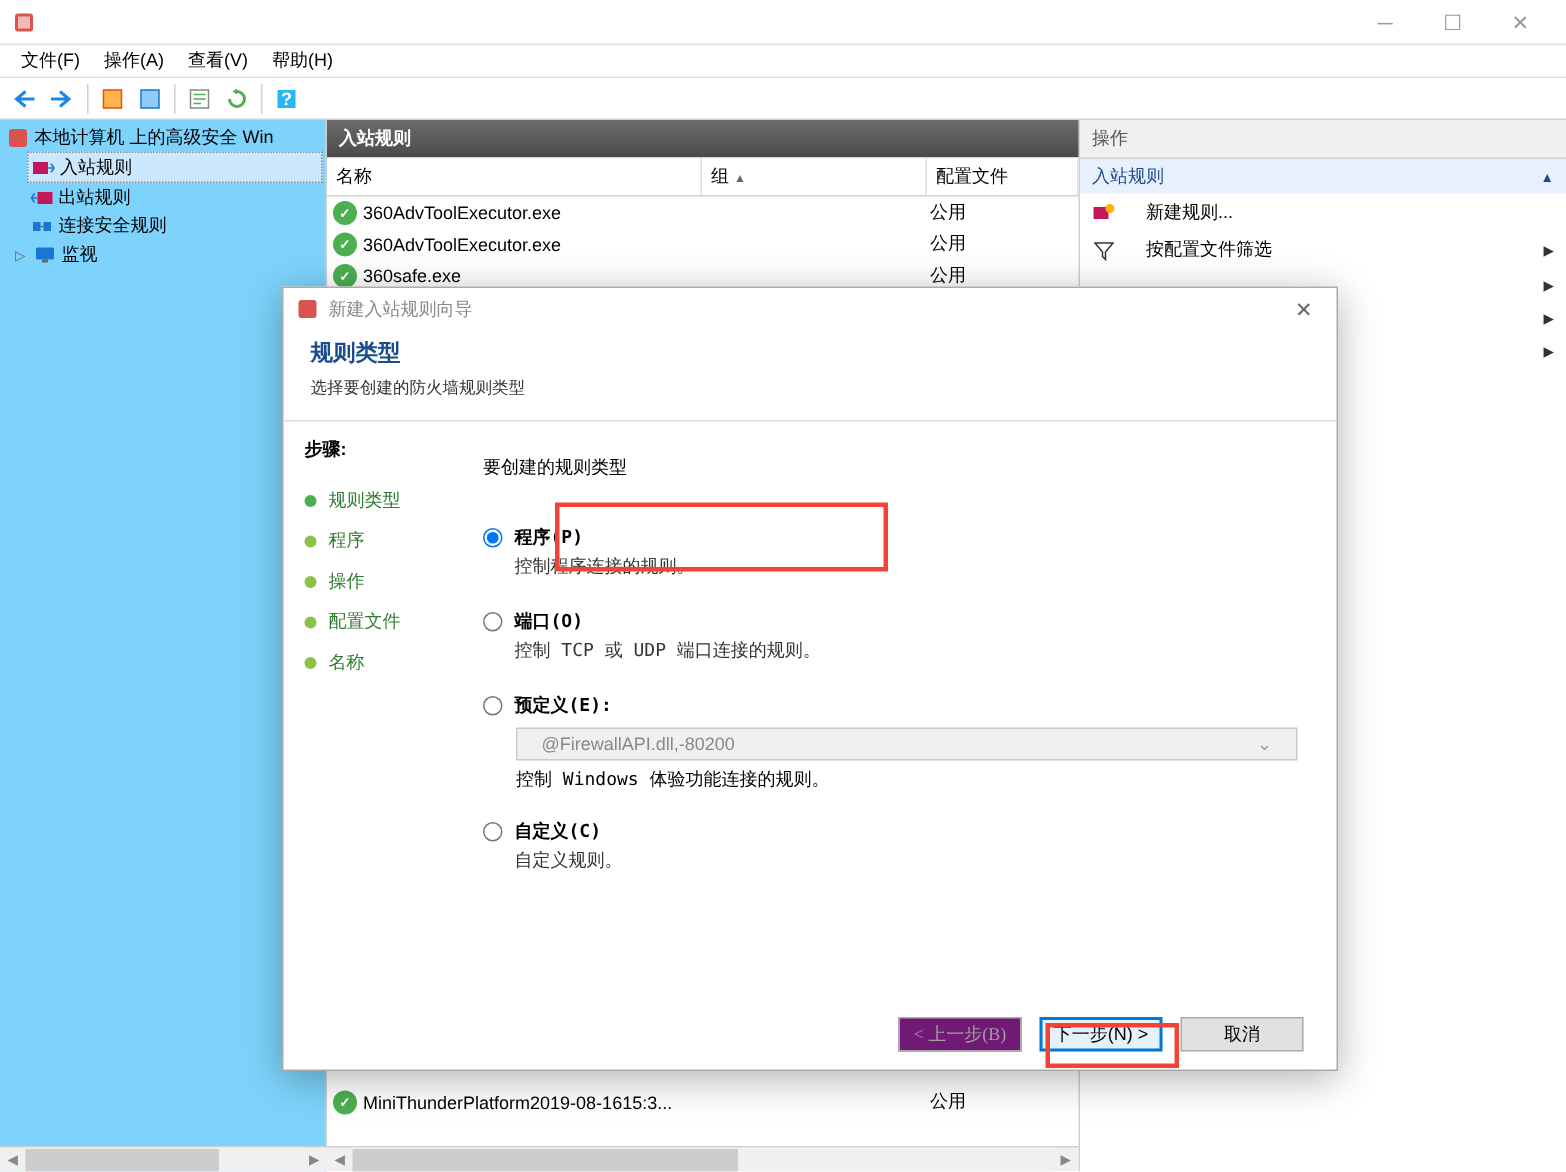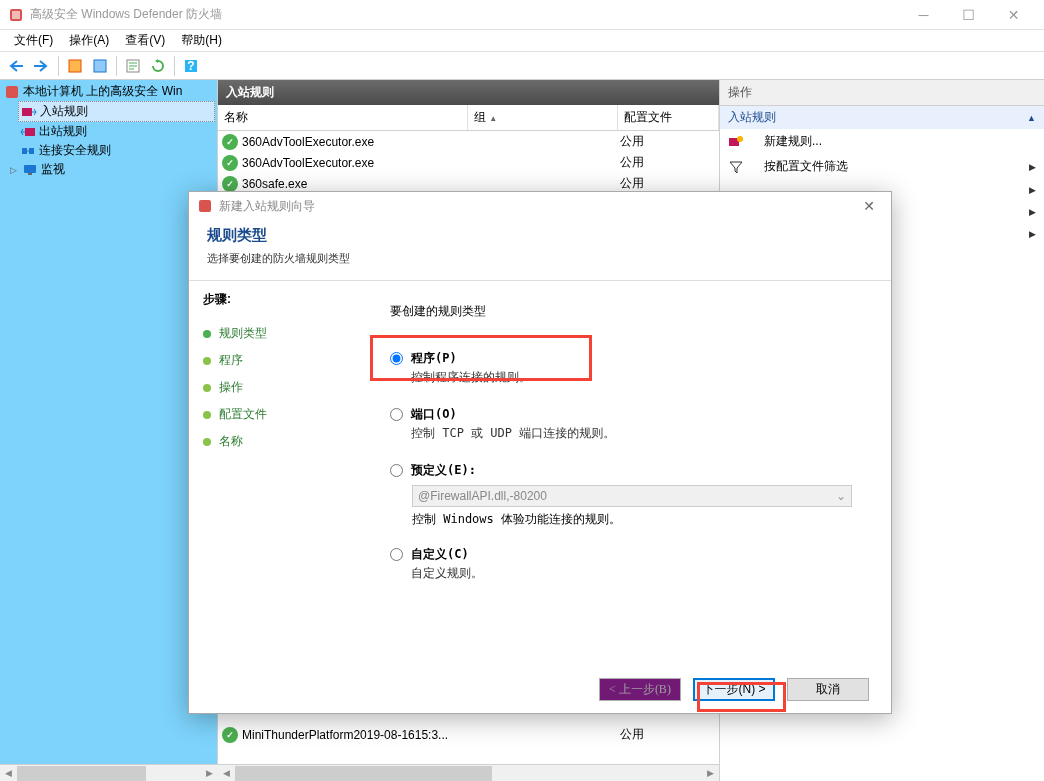--- a/index.html
+++ b/index.html
@@ -68,40 +68,39 @@
 .wiz-step.cur .bullet { background: #4caf50; }
 .wiz-content { flex: 1; padding: 22px 26px; position: relative; }
 .wiz-content .prompt { margin-bottom: 28px; }
 .radio-row { display: flex; align-items: flex-start; gap: 8px; margin-bottom: 16px; padding: 2px 0; }
 .radio-row input { margin-top: 2px; }
 .radio-row .lbl { font-weight: bold; font-family: "SimSun", monospace; }
 .radio-row .desc { color: #333; margin-top: 2px; font-family: "SimSun", monospace; text-align: right; }
 .highlight-red { border: 3px solid #f44336; position: absolute; pointer-events: none; }
 .hr1 { left: 370px; top: 335px; width: 222px; height: 46px; z-index: 10; }
 .hr2 { left: 697px; top: 682px; width: 89px; height: 30px; z-index: 10; }
-.combo { width: 440px; height: 22px; background: #f0f0f0; border: 1px solid #ccc; color: #888; padding: 2px 5px; font-family: monospace; display: flex; align-items: center; }
+.combo { width: 521px; height: 22px; background: #f0f0f0; border: 1px solid #ccc; color: #888; padding: 2px 16px; font-family: monospace; display: flex; align-items: center; }
 .combo .dd { margin-left: auto; color: #999; }
 .wiz-footer { height: 48px; display: flex; align-items: center; justify-content: flex-end; gap: 12px; padding: 0 22px; }
 .wiz-btn { min-width: 82px; height: 23px; border: 1px solid #adadad; background: #e1e1e1; font-size: 12px; display: flex; align-items: center; justify-content: center; }
 .wiz-btn.disabled { color: #a0a0a0; background: #701a75; font-family: Liberation Serif, serif; }
 .wiz-btn.primary { border: 2px solid #0078d7; background: #e5f1fb; }
 
 svg { display: block; }
 </style>
 </head>
 <body>
 
 <div class="titlebar">
   <span class="icon">
     <svg width="16" height="16">
         <rect x="2" y="2" width="12" height="12" fill="#d9534f" rx="2"></rect>
         <rect x="4" y="4" width="8" height="8" fill="#fff" opacity="0.6"></rect>
       </svg>
   </span>
-  <span>高级安全 Windows Defender 防火墙</span>
   <div class="win-controls">
     <div>─</div>
     <div>☐</div>
     <div>✕</div>
   </div>
 </div>
 
 <div class="menubar">
   <span>文件(F)</span>
   <span>操作(A)</span>

